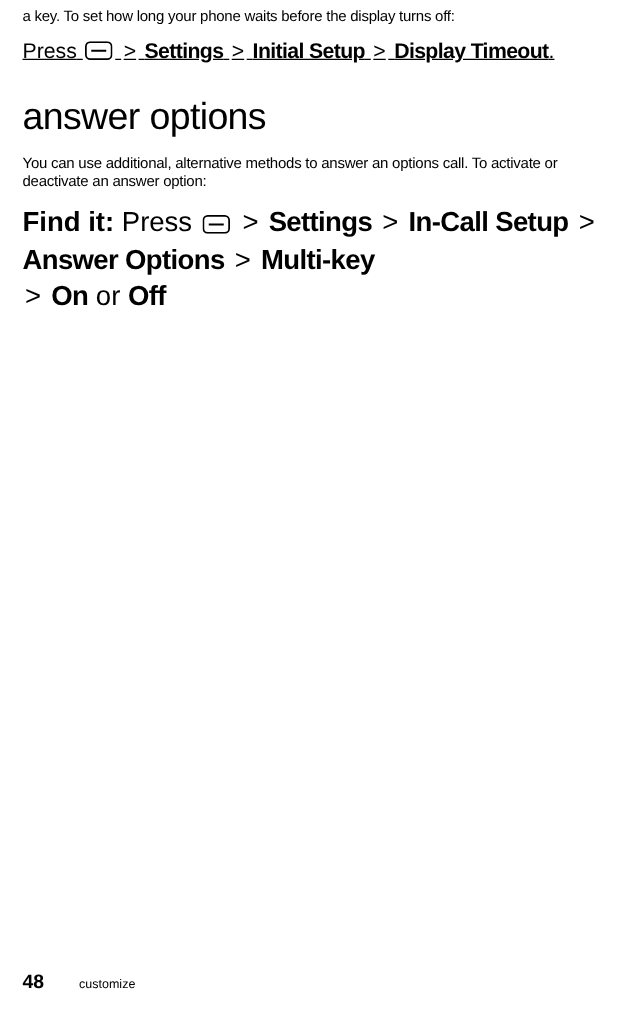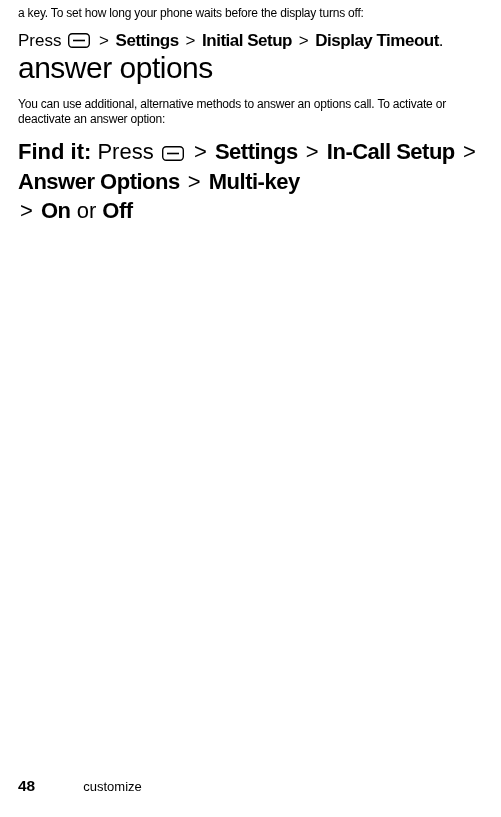--- a/index.html
+++ b/index.html
@@ -21,20 +21,22 @@
       line-height: 1.25;
       letter-spacing: -0.2px;
       font-weight: 400;
       font-stretch: condensed;
     }
     .para {
       margin-bottom: 10px;
     }
     .press-line {
       font-size: 17px;
+      margin-bottom: 26px;
+      text-decoration: underline;
     }
     .condensed-bold {
       font-weight: 700;
       font-stretch: extra-condensed;
       letter-spacing: -0.5px;
     }
     .gt {
       font-weight: 400;
       padding: 0 2px;
     }
@@ -59,29 +61,29 @@
     }
     .key-icon svg {
       display: block;
     }
     .footer {
       position: absolute;
       bottom: 22px;
       left: 18px;
       display: flex;
       align-items: baseline;
-      gap: 48px;
+      gap: 28px;
       text-align: right;
     }
     .page-num {
       font-weight: 700;
       font-size: 15.5px;
     }
     .section-name {
-      font-size: 13px;
+      font-size: 10px;
       font-weight: 400;
       font-stretch: condensed;
       margin-top: 27px;
     }
   </style>
 </head>
 <body>
 
 <div class="body-text para">a key. To set how long your phone waits before the display turns off:</div>
 

